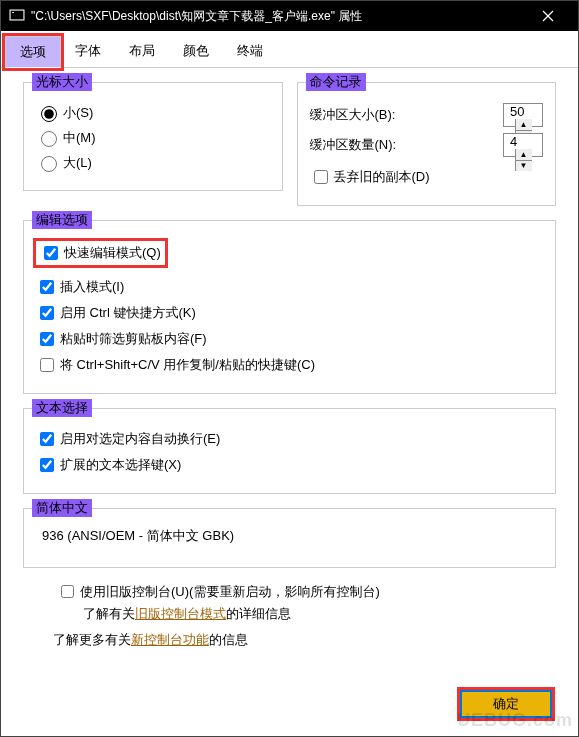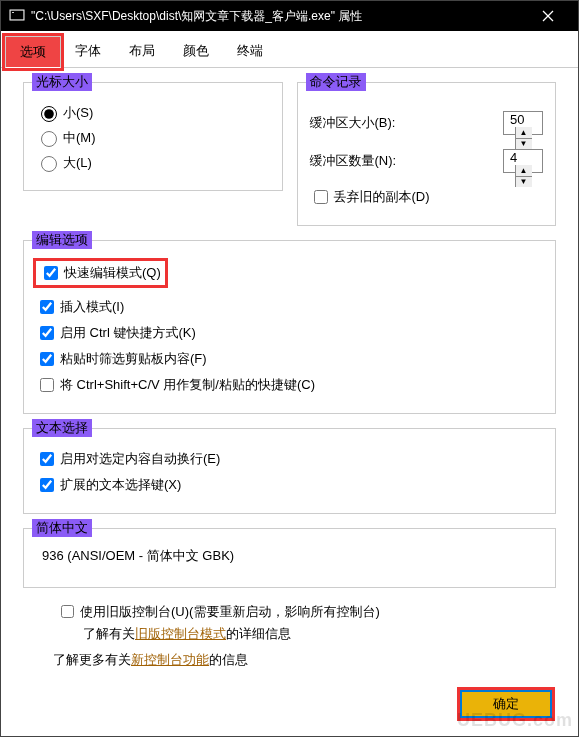--- a/index.html
+++ b/index.html
@@ -4,32 +4,32 @@
 <style>
   * { box-sizing: border-box; font-family: 'Microsoft YaHei', 'Segoe UI', sans-serif; }
   body { margin: 0; background: #fff; width: 579px; height: 737px; overflow: hidden; font-size: 13px; color: #000; }
   .window { width: 579px; height: 737px; border: 1px solid #444; background: #fff; display: flex; flex-direction: column; }
   .titlebar { background: #000; color: #fff; height: 30px; display: flex; align-items: center; padding: 0 8px; }
   .titlebar-icon { width: 16px; height: 16px; margin-right: 6px; display: inline-flex; align-items: center; justify-content: center; }
   .titlebar-text { flex: 1; font-size: 12px; white-space: nowrap; overflow: hidden; }
   .titlebar-close { width: 44px; height: 30px; display: flex; align-items: center; justify-content: center; cursor: pointer; }
   .tabs { display: flex; border-bottom: 1px solid #ccc; padding: 0 4px; margin-top: 4px; }
   .tab { padding: 6px 14px; cursor: pointer; font-size: 13px; position: relative; top: 1px; }
-  .tab.active { border: 1px solid #ccc; border-bottom: 1px solid #fff; background: #ef4444; }
+  .tab.active { border: 1px solid #ccc; border-bottom: 1px solid #fff; background: #c4b5fd; }
   .hl-red { outline: 3px solid #e33; outline-offset: 0; }
   .pane { flex: 1; padding: 14px 22px 10px 22px; overflow: auto; white-space: nowrap; }
   .group { border: 1px solid #ccc; padding: 14px 12px 12px 12px; position: relative; margin-bottom: 14px; white-space: nowrap; }
   .group-title { position: absolute; top: -10px; left: 8px; background: #8b5cf6; padding: 0 4px; font-size: 13px; }
   .row { display: flex; }
   .col { flex: 1; }
   .col.left { margin-right: 14px; }
   .radio-item, .check-item { display: flex; align-items: center; margin: 6px 0; }
   .radio-item input[type=radio] { width: 16px; height: 16px; margin-right: 6px; accent-color: #000; }
   .check-item input[type=checkbox] { width: 14px; height: 14px; margin-right: 6px; }
-  .num-row { display: flex; align-items: center; margin: 14px 0; }
+  .num-row { display: flex; align-items: center; margin: 6px 0; }
   .num-label { flex: 1; }
   .spinner { display: flex; align-items: center; border: 1px solid #888; background: #fff; height: 24px; margin-left: 12px; flex-direction: column; }
   .spinner input { border: none; width: 38px; text-align: left; padding: 0 6px; font-size: 13px; outline: none; }
   .spinner .arrows { display: flex; flex-direction: column; border-left: 1px solid #888; }
   .spinner .arrow { width: 16px; height: 11px; background: #eee; border: none; padding: 0; font-size: 8px; line-height: 8px; cursor: pointer; display: flex; align-items: center; justify-content: center; }
   .spinner .arrow + .arrow { border-top: 1px solid #888; }
   .inline-check { display: flex; align-items: center; margin: 10px 0 4px 34px; }
   .info { margin: 4px 0 6px 60px; font-size: 13px; }
   .info2 { margin: 8px 0 8px 30px; font-size: 13px; }
   a.link { color: #a16207; text-decoration: underline; cursor: pointer; }

